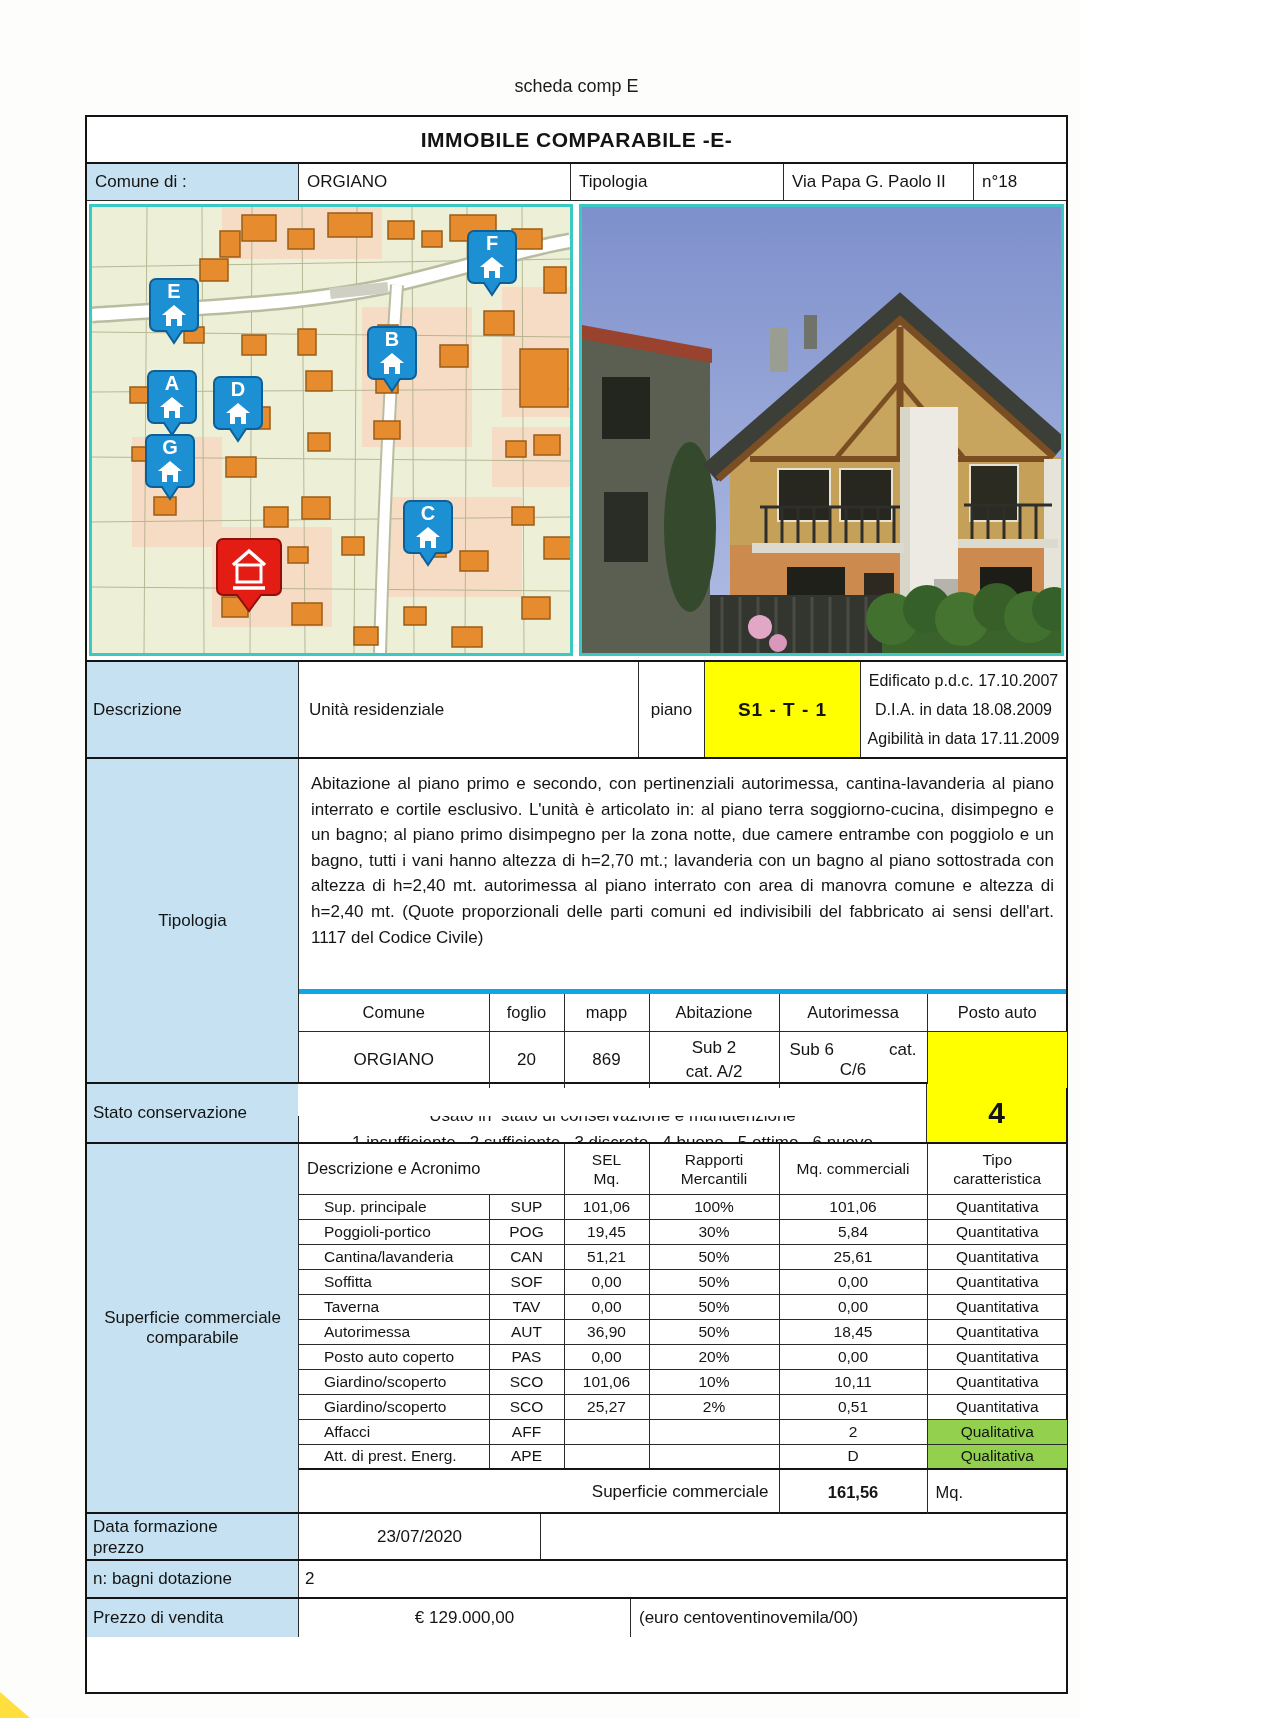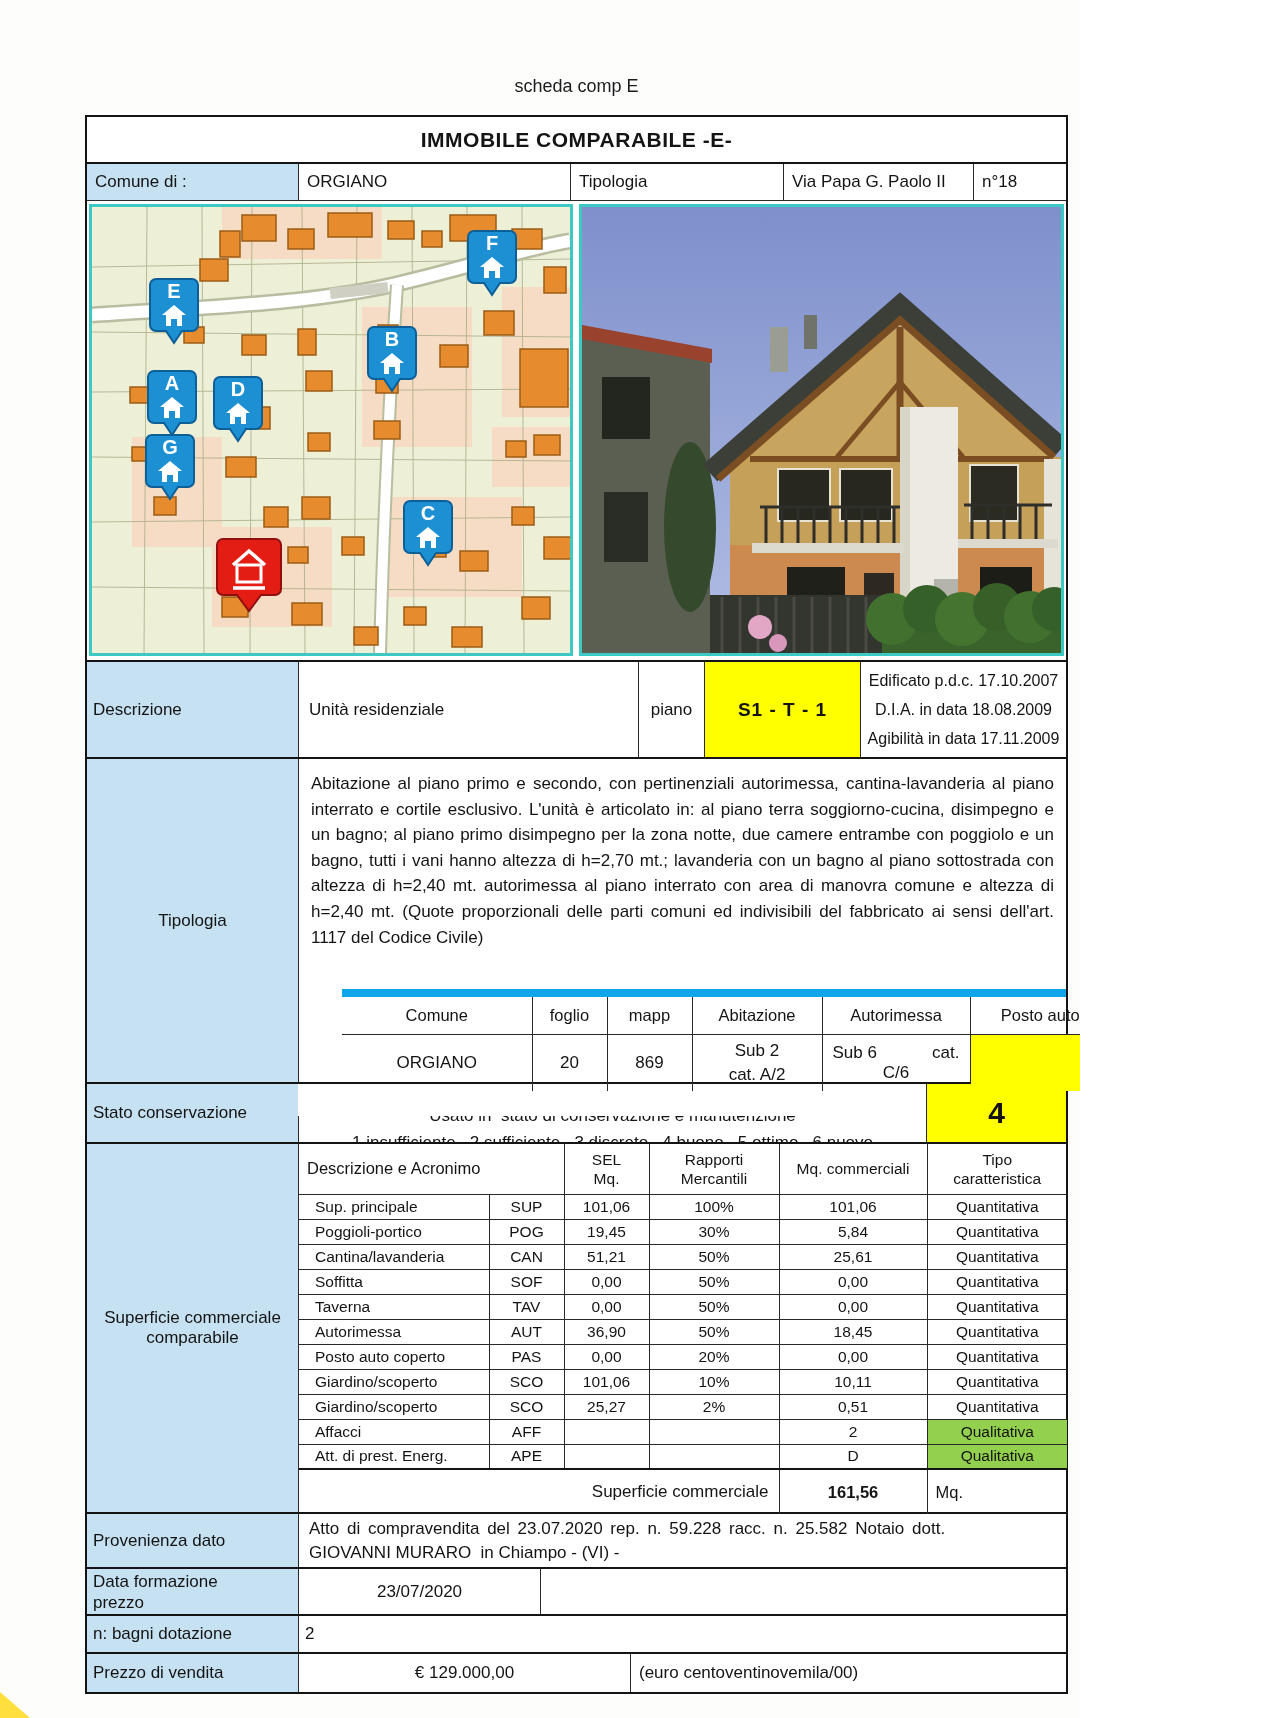--- a/index.html
+++ b/index.html
@@ -50,21 +50,21 @@
   .d-sub  { width:156px; flex:none; display:flex; align-items:center; justify-content:center;
             background:var(--highlight_yellow,#ffff00); font-weight:bold; font-size:19px; letter-spacing:1px; }
   .d-dates{ width:206px; flex:none; display:flex; flex-direction:column; justify-content:center;
             text-align:center; font-size:16px; line-height:29px; }
 
   
   .r-tip { height:325px; }
   .tip-right { width:768px; flex:none; border-left:1px solid #2a2a2a; }
   .tip-para { height:230px; padding:12px 12px 0 12px; font-size:17px; line-height:25.6px;
               text-align:justify; }
-  .catasto-wrap { border-top:8px solid #0ea5e9;margin-left:43px; }
+  .catasto-wrap { border-top:5px solid #0ea5e9; }
   table { border-collapse:collapse; table-layout:fixed; width:768px; border:hidden; }
   td,th { border:1px solid #2a2a2a; text-align:center; font-weight:normal; padding:0 4px; overflow:hidden; }
   .catasto th { height:37px; font-size:16.5px; }
   .catasto td { height:57px; font-size:17px; }
   .abit { white-space:pre-line; line-height:24px; }
   .aut-top { display:flex; justify-content:space-between; padding:0 6px; }
   .aut-bot { text-align:center; }
   .yellow-bg { background:var(--highlight_yellow,#ffff00); }
 
   
@@ -74,21 +74,21 @@
   .stato-mid div { white-space:pre; }
   .stato-val { width:140px; flex:none; display:flex; align-items:center; justify-content:center;
                background:var(--highlight_yellow,#ffff00); font-size:30px; font-weight:bold; }
 
   
   .r-sup { height:370px; }
   .sup-wrap { width:768px; flex:none; border-left:1px solid #2a2a2a; }
   .sup th { height:50px; font-size:15.5px; line-height:19px; white-space:pre-line; }
   .sup th.desc-acr { text-align:left; padding-left:8px; font-size:16.5px; }
   .sup tbody td { height:25px; font-size:15.5px; }
-  .sup tbody td.tl { text-align:left; padding-left:16px; }
+  .sup tbody td.tl { text-align:left; padding-left:25px; }
   .sup tbody td.green { background:var(--qualitativa_green,#92d04e); }
   .sup tfoot td { height:45px; border-top:2px solid #141414; }
   .t-label { text-align:right; padding-right:10px; font-size:17px; }
   .t-val { font-weight:bold; font-size:16.5px; }
   .t-unit { text-align:left; padding-left:8px; font-size:16.5px; }
 
   
   .r-prov { height:55px; }
   .prov-txt { width:768px; flex:none; padding:3px 6px 0 10px; font-size:17px; line-height:24px; }
   .prov-txt .l1 { word-spacing:3px; }
@@ -548,27 +548,20 @@
             <tr>
               <td colspan="4" class="t-label">Superficie commerciale</td>
               <td class="t-val">161,56</td>
               <td class="t-unit">Mq.</td>
             </tr>
           </tfoot>
         </table>
       </div>
     </div>
 
-    <div class="row r-prov">
-      <div class="cell label w-label">Provenienza dato</div>
-      <div class="cell prov-txt">
-        <div class="l1">Atto di compravendita del 23.07.2020 rep. n. 59.228 racc. n. 25.582 Notaio dott.</div>
-        <div class="l2">GIOVANNI MURARO  in Chiampo - (VI) -</div>
-      </div>
-    </div>
 
     <div class="row r-dataf">
       <div class="cell label w-label two-line">Data formazione
 prezzo</div>
       <div class="cell df-val">23/07/2020</div>
       <div class="cell df-empty"></div>
     </div>
 
     <div class="row r-bagni">
       <div class="cell label w-label">n: bagni dotazione</div>

